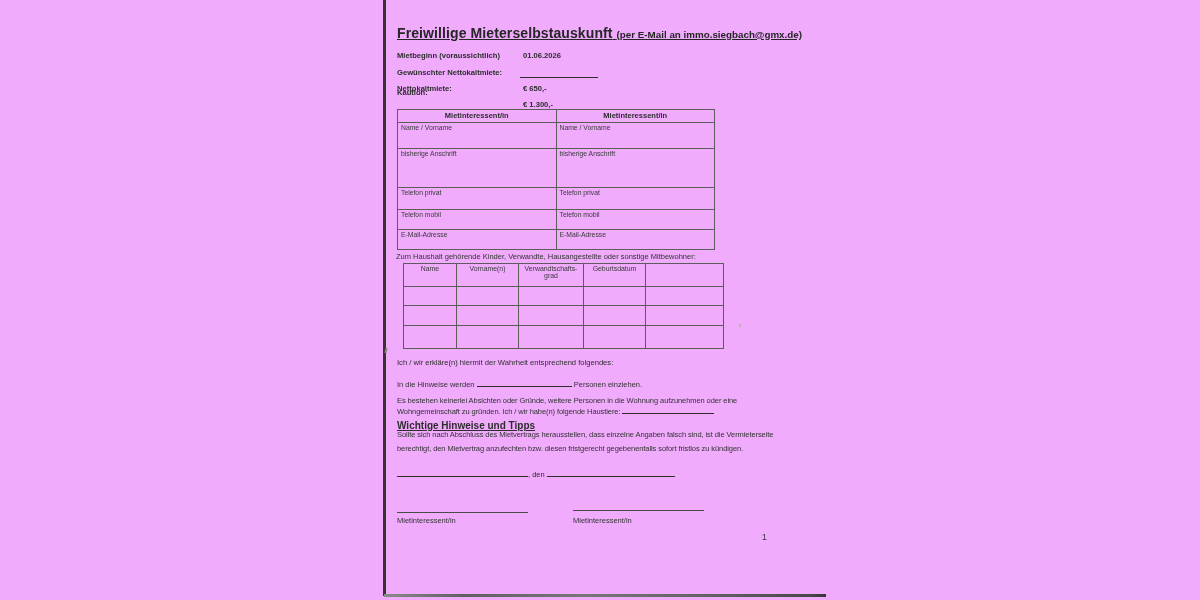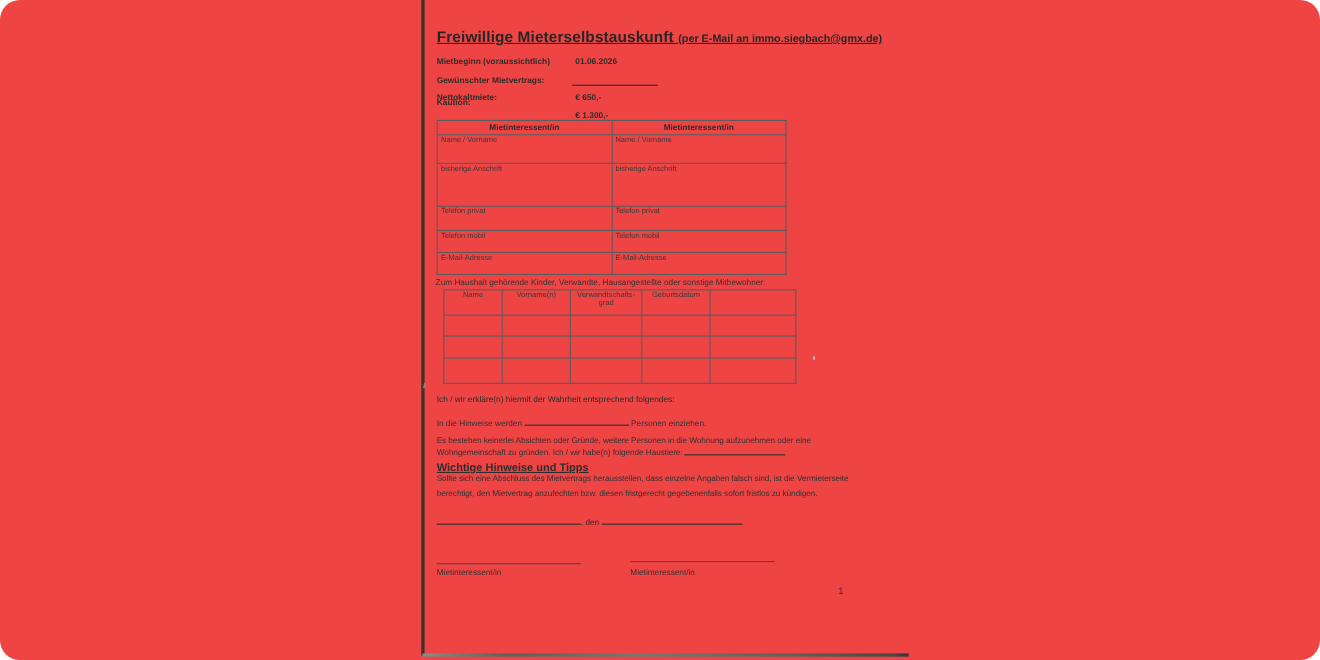--- a/index.html
+++ b/index.html
@@ -3,21 +3,21 @@
 <meta charset="utf-8">
 <style>
   html, body {
     margin: 0; padding: 0;
     width: 1200px; height: 600px;
     background: #ffffff;
     font-family: "Liberation Sans", sans-serif;
     color: #2d2d2d;
     overflow: hidden;
   }
-  .stage { position: relative; width: 1200px; height: 600px; background:#ef4444;border-radius:18px; }
+  .stage { position: relative; width: 1200px; height: 600px; background:#f0abfc; }
 
   
   .scan-edge-v { position:absolute; left:383px; top:0; width:2.5px; height:596px; background:#3a322e; }
   .scan-edge-b { position:absolute; left:384px; top:594px; width:442px; height:2.5px;
                  background:linear-gradient(90deg,#8a8a8a,#5f5f5f 18%,#777 45%,#606060 75%,#474747 97%,#333); }
   .artifact-tick { position:absolute; left:385px; top:348px; width:1.5px; height:5px; background:#8a8378; transform:rotate(14deg); }
   .artifact-dot { position:absolute; left:739px; top:324px; width:2px; height:3px; background:#b9b4ac; }
 
   
   .abs { position:absolute; white-space:nowrap; }
@@ -76,21 +76,21 @@
   <div class="artifact-dot"></div>
 
   <div class="abs doc-title">
     <span>Freiwillige Mieterselbstauskunft</span>
     <span class="suffix">(per E-Mail an immo.siegbach@gmx.de)</span>
   </div>
 
   <div class="abs fl" style="top:51px;">Mietbeginn (voraussichtlich)</div>
   <div class="abs fv" style="top:51px;">01.06.2026</div>
 
-  <div class="abs fl" style="top:68px;">Gewünschter Mietvertrags:</div>
+  <div class="abs fl" style="top:68px;">Gewünschter Nettokaltmiete:</div>
   <div class="einzug-blank"></div>
 
   <div class="abs fl" style="top:84px;">Nettokaltmiete:</div>
   <div class="abs fv" style="top:84px;">€ 650,-</div>
 
   <div class="abs fl" style="top:88px;">Kaution:</div>
   <div class="abs fv" style="top:100px;">€ 1.300,-</div>
 
   <table class="t1">
     <colgroup>
@@ -175,21 +175,21 @@
     <span>Personen einziehen.</span>
   </div>
 
   <div class="abs body-text para-2">
     <span>Wohngemeinschaft zu gründen. Ich / wir habe(n) folgende Haustiere:</span>
     <span class="blankline" style="width:92px;"></span>
   </div>
   <div class="abs body-text para-1">Es bestehen keinerlei Absichten oder Gründe, weitere Personen in die Wohnung aufzunehmen oder eine</div>
 
   <div class="abs notes-head">Wichtige Hinweise und Tipps</div>
-  <div class="abs body-text notes-1">Sollte sich eine Abschluss des Mietvertrags herausstellen, dass einzelne Angaben falsch sind, ist die Vermieterseite</div>
+  <div class="abs body-text notes-1">Sollte sich nach Abschluss des Mietvertrags herausstellen, dass einzelne Angaben falsch sind, ist die Vermieterseite</div>
   <div class="abs body-text notes-2">berechtigt, den Mietvertrag anzufechten bzw. diesen fristgerecht gegebenenfalls sofort fristlos zu kündigen.</div>
 
   <div class="abs date-row">
     <span class="blankline" style="width:131px;"></span><span>, den</span>
     <span class="blankline" style="width:128px;"></span>
   </div>
 
   <div class="sig-line left"></div>
   <div class="sig-line right"></div>
   <div class="abs sig-label" style="left:397px;">Mietinteressent/in</div>

